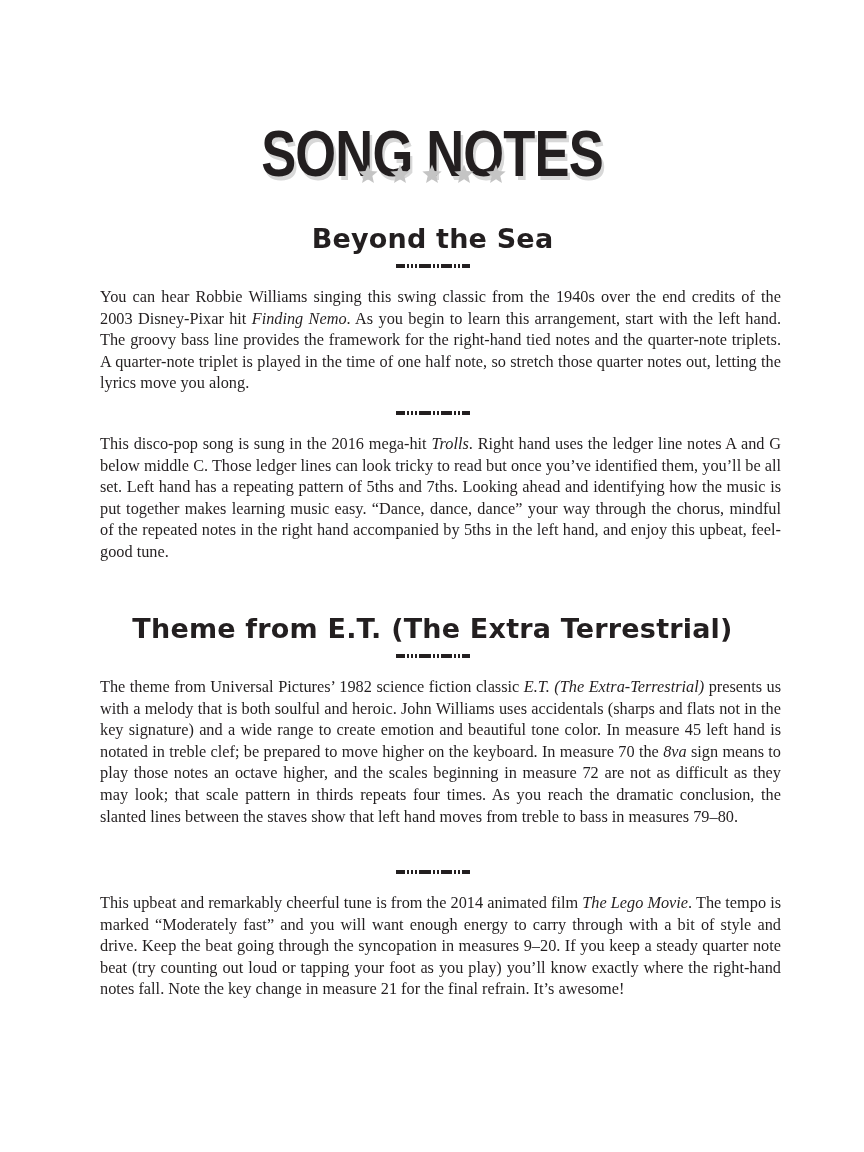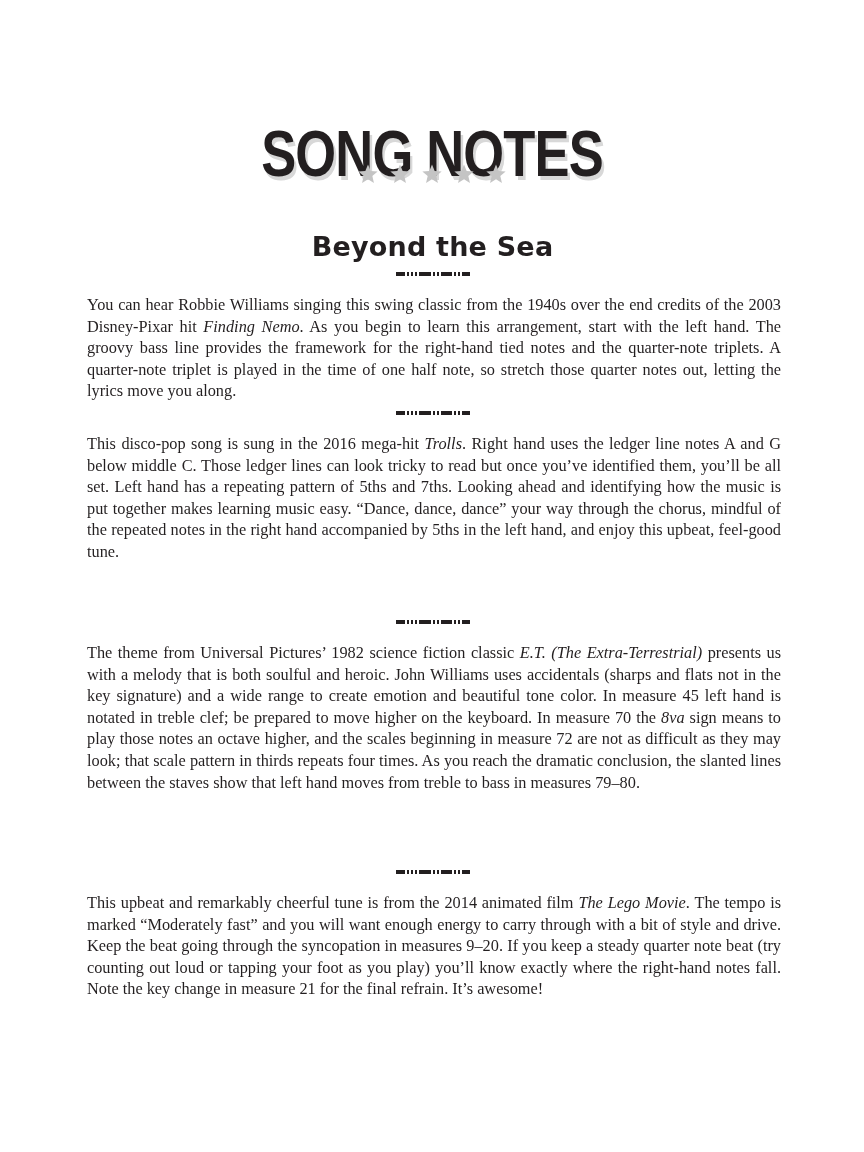--- a/index.html
+++ b/index.html
@@ -19,29 +19,29 @@
     position: absolute; left: 0; top: 163px; width: 864px; text-align: center;
     font-size: 0;
   }
   .star { display: inline-block; width: 22px; height: 22px; margin: 0 5px; }
   .star svg { width: 22px; height: 22px; display: block; }
 
   .section { position: absolute; left: 84px; width: 697px; }
   .section-title {
     text-align: center; font-family: "DejaVu Sans", sans-serif; font-weight: bold;
     font-size: 27px; line-height: 34px; color: #231f20; letter-spacing: 0.2px;
-    margin: 8px;
+    margin: 0;
   }
   .divider {
     display: block; margin: 8px auto 0 auto; width: 74px; height: 4px;
   }
   .divider svg { display: block; width: 74px; height: 4px; }
 
   .body-text {
-    margin: 18px 0 0 3px;
+    margin: 18px 0 0 16px;
     font-family: "Liberation Serif", serif; font-size: 16.3px; line-height: 21.6px;
     text-align: justify; color: #231f20;
   }
   .body-text em { font-style: italic; }
 </style>
 </head>
 <body>
 
 <div class="page">
 
@@ -102,20 +102,21 @@
             <rect x="58" y="0" width="2" height="4"></rect>
             <rect x="62" y="0" width="2" height="4"></rect>
             <rect x="66" y="0" width="8" height="4"></rect>
           </g>
         </svg>
     </span>
     <p class="body-text">This disco-pop song is sung in the 2016 mega-hit <em>Trolls</em>. Right hand uses the ledger line notes A and G below middle C. Those ledger lines can look tricky to read but once you’ve identified them, you’ll be all set. Left hand has a repeating pattern of 5ths and 7ths. Looking ahead and identifying how the music is put together makes learning music easy. “Dance, dance, dance” your way through the chorus, mindful of the repeated notes in the right hand accompanied by 5ths in the left hand, and enjoy this upbeat, feel-good tune.</p>
   </section>
 
   <section class="section" style="top:612px;">
+    <h2 class="section-title">Theme from E.T. (The Extra Terrestrial)</h2>
     <span class="divider">
       <svg viewBox="0 0 74 4">
           <g fill="#231f20">
             <rect x="0" y="0" width="9" height="4"></rect>
             <rect x="11" y="0" width="2" height="4"></rect>
             <rect x="15" y="0" width="2" height="4"></rect>
             <rect x="19" y="0" width="2" height="4"></rect>
             <rect x="23" y="0" width="12" height="4"></rect>
             <rect x="37" y="0" width="2" height="4"></rect>
             <rect x="41" y="0" width="2" height="4"></rect>

